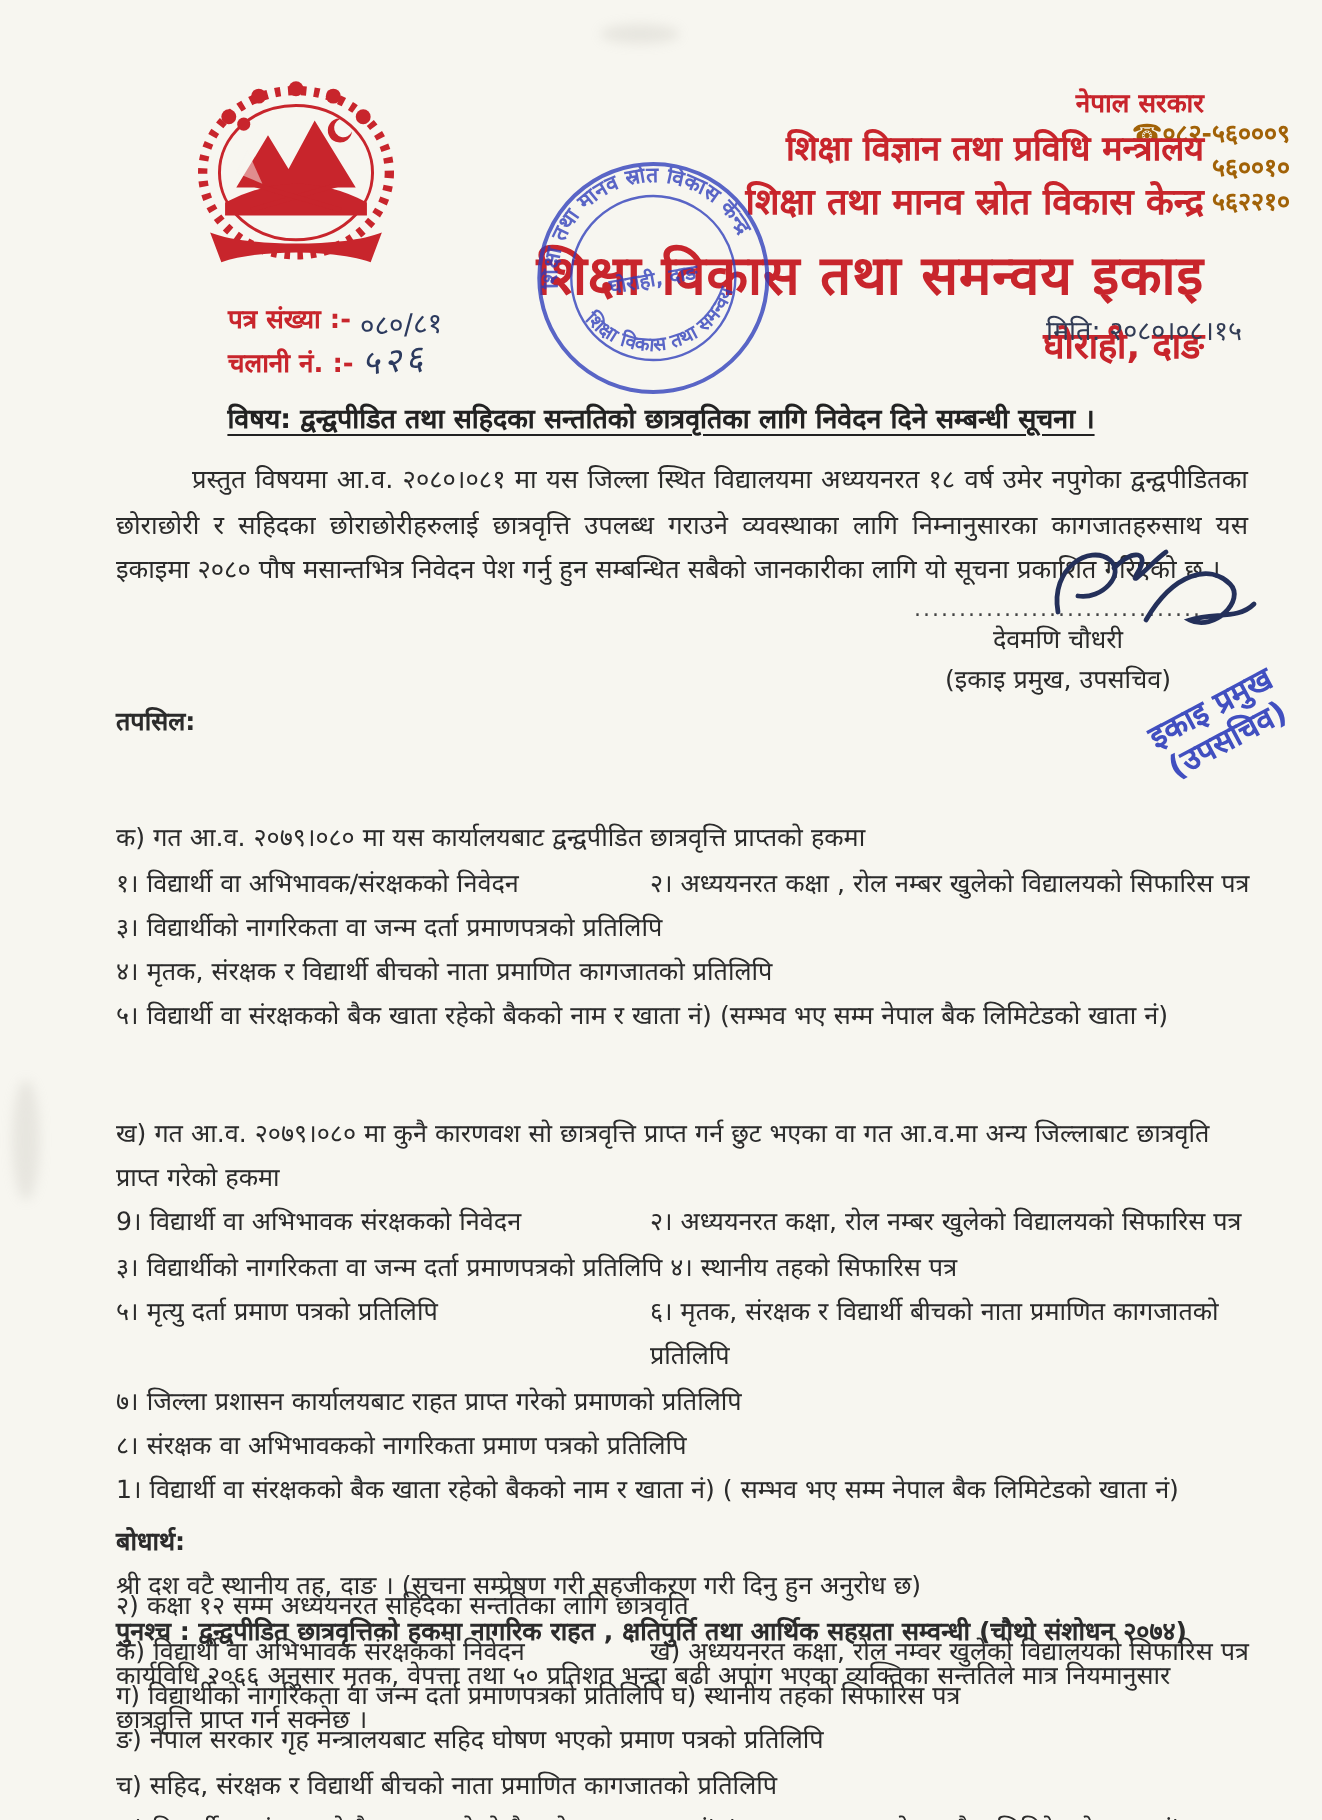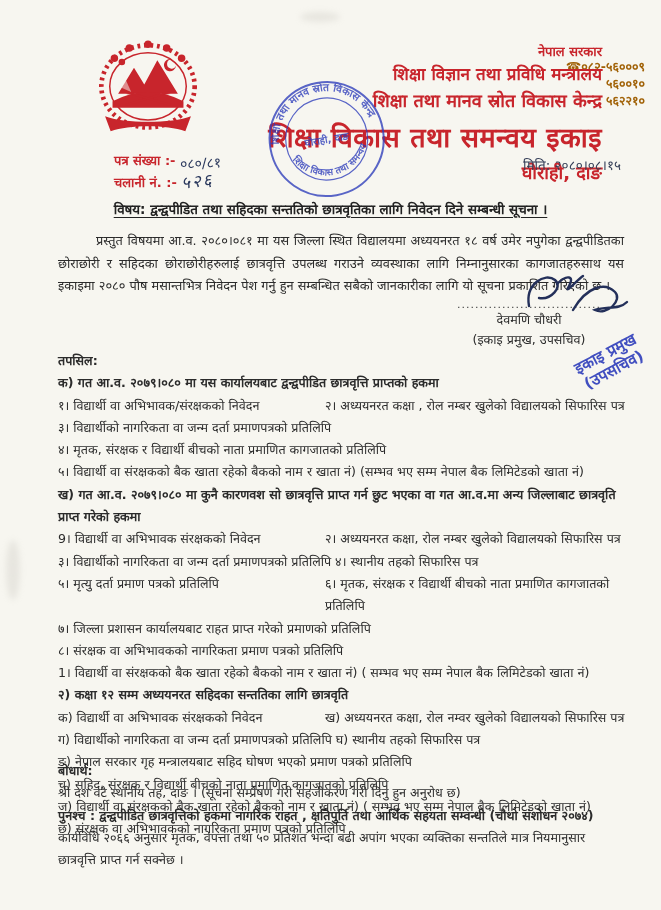--- a/index.html
+++ b/index.html
@@ -38,21 +38,21 @@
 
   
   .sig{position:absolute;top:300px;right:22px;width:220px;text-align:center;font-size:12.6px;line-height:20px;}
   .sig .dots{letter-spacing:1px;color:#444;font-size:11px;line-height:10px;}
   .sig-squiggle{position:absolute;top:-34px;right:8px;}
   .sig-stamp{position:absolute;top:44px;right:-4px;transform:rotate(-28deg);color:#2e3dbb;font-weight:bold;font-size:15.5px;line-height:18px;text-align:center;opacity:.9;white-space:nowrap;}
 
   
   .tapasil{position:absolute;top:350px;left:58px;width:568px;font-size:12.6px;line-height:22.3px;}
   .tap-title{font-weight:bold;}
-  .sec-head{font-weight:bold;}
+  .sec-head{font-weight:normal;margin-top:36px;}
   .trow{display:flex;}
   .trow .half{flex:0 0 47%;}
   .trow .c1{flex:1;}
   .trow .half + .c2{flex:0 0 53%;}
 
   .bodhartha{position:absolute;top:760px;left:58px;width:568px;font-size:12.6px;line-height:22.3px;}
   .bodh-title{font-weight:bold;}
   .punash{font-weight:bold;}
 </style>
 </head>

